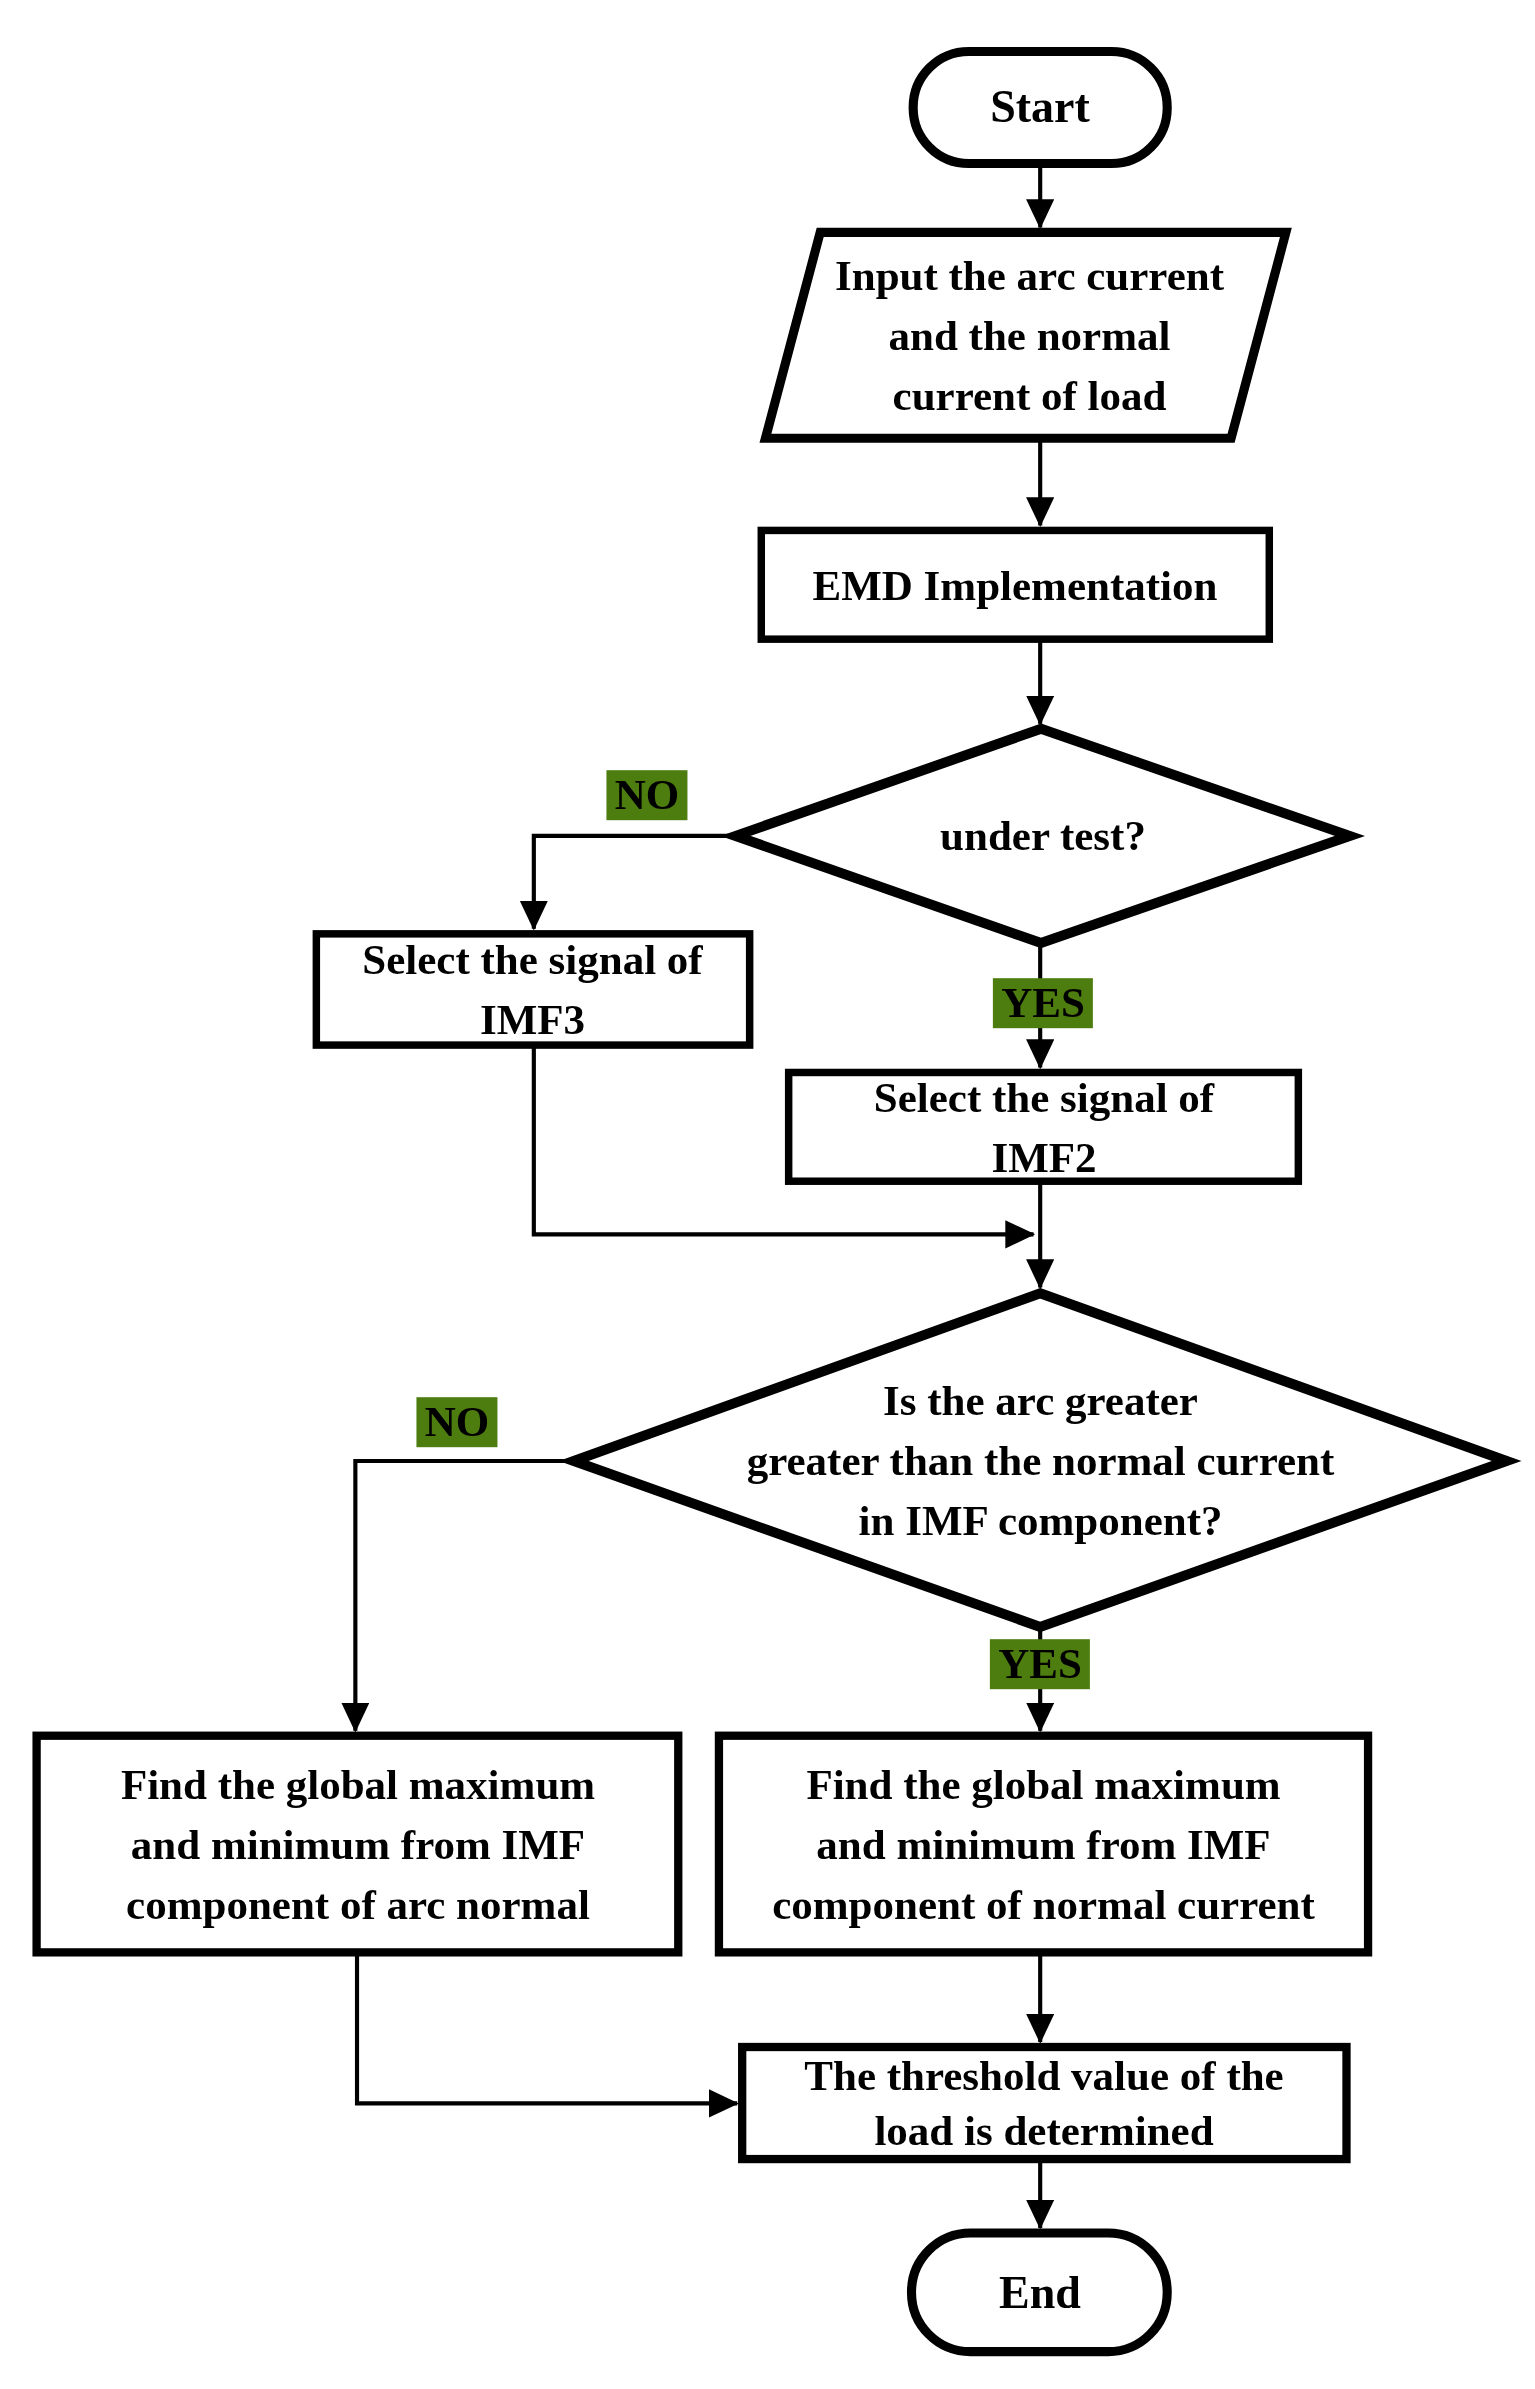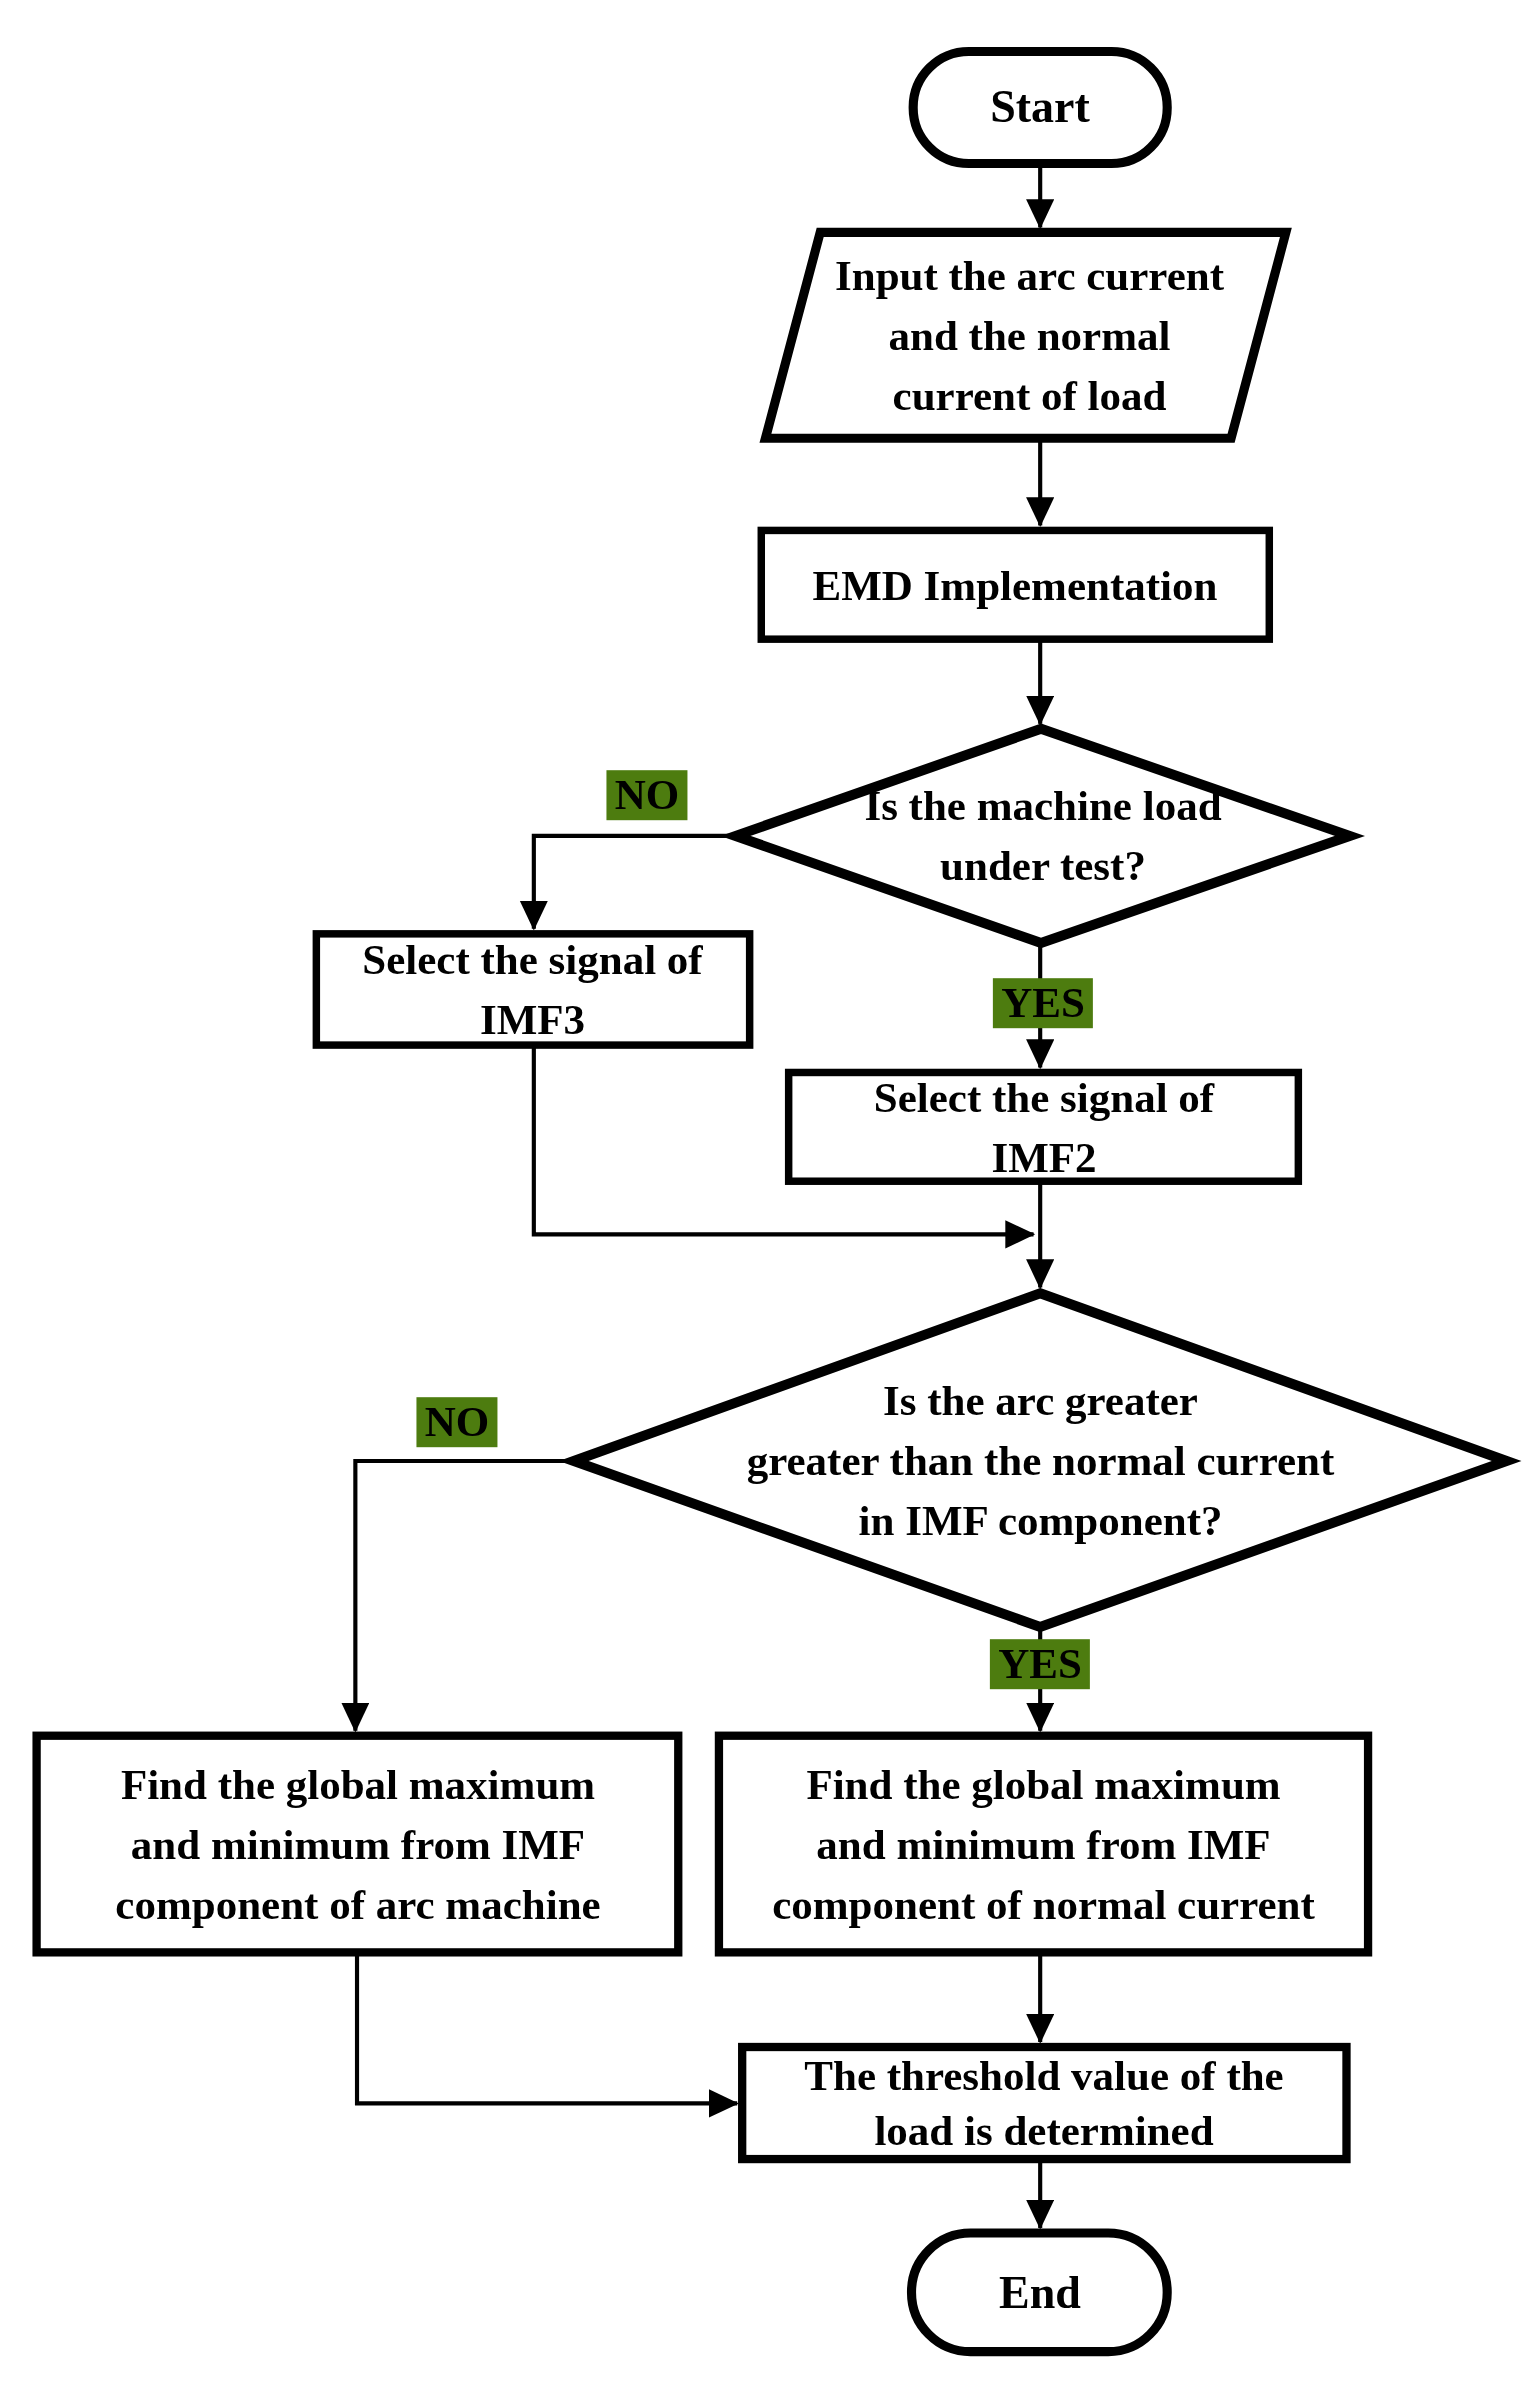--- a/index.html
+++ b/index.html
@@ -85,21 +85,20 @@
 
   <div class="node-label" style="left:761px; top:531px; width:508px; height:109px;">EMD Implementation</div>
 
   <div class="node-label" style="left:772px; top:234px; width:515px; height:204px;">
     <div>Input the arc current</div>
     <div>and the normal</div>
     <div>current of load</div>
   </div>
 
   <div class="node-label" style="left:736px; top:729px; width:614px; height:214px;">
-    <div>Is the machine load</div>
     <div>under test?</div>
   </div>
 
   <div class="node-label" style="left:316px; top:934px; width:433px; height:111px;">
     <div>Select the signal of</div>
     <div>IMF3</div>
   </div>
 
   <div class="node-label" style="left:789px; top:1073px; width:510px; height:109px;">
     <div>Select the signal of</div>
@@ -108,21 +107,21 @@
 
   <div class="node-label" style="left:574px; top:1294px; width:933px; height:334px;">
     <div>Is the arc greater</div>
     <div>greater than the normal current</div>
     <div>in IMF component?</div>
   </div>
 
   <div class="node-label" style="left:37px; top:1736px; width:642px; height:217px;">
     <div>Find the global maximum</div>
     <div>and minimum from IMF</div>
-    <div>component of arc machine</div>
+    <div>component of arc normal</div>
   </div>
 
   <div class="node-label" style="left:719px; top:1736px; width:649px; height:217px;">
     <div>Find the global maximum</div>
     <div>and minimum from IMF</div>
     <div>component of normal current</div>
   </div>
 
   <div class="node-label" style="left:742px; top:2047px; width:604px; height:112px; line-height:55px;">
     <div>The threshold value of the</div>

